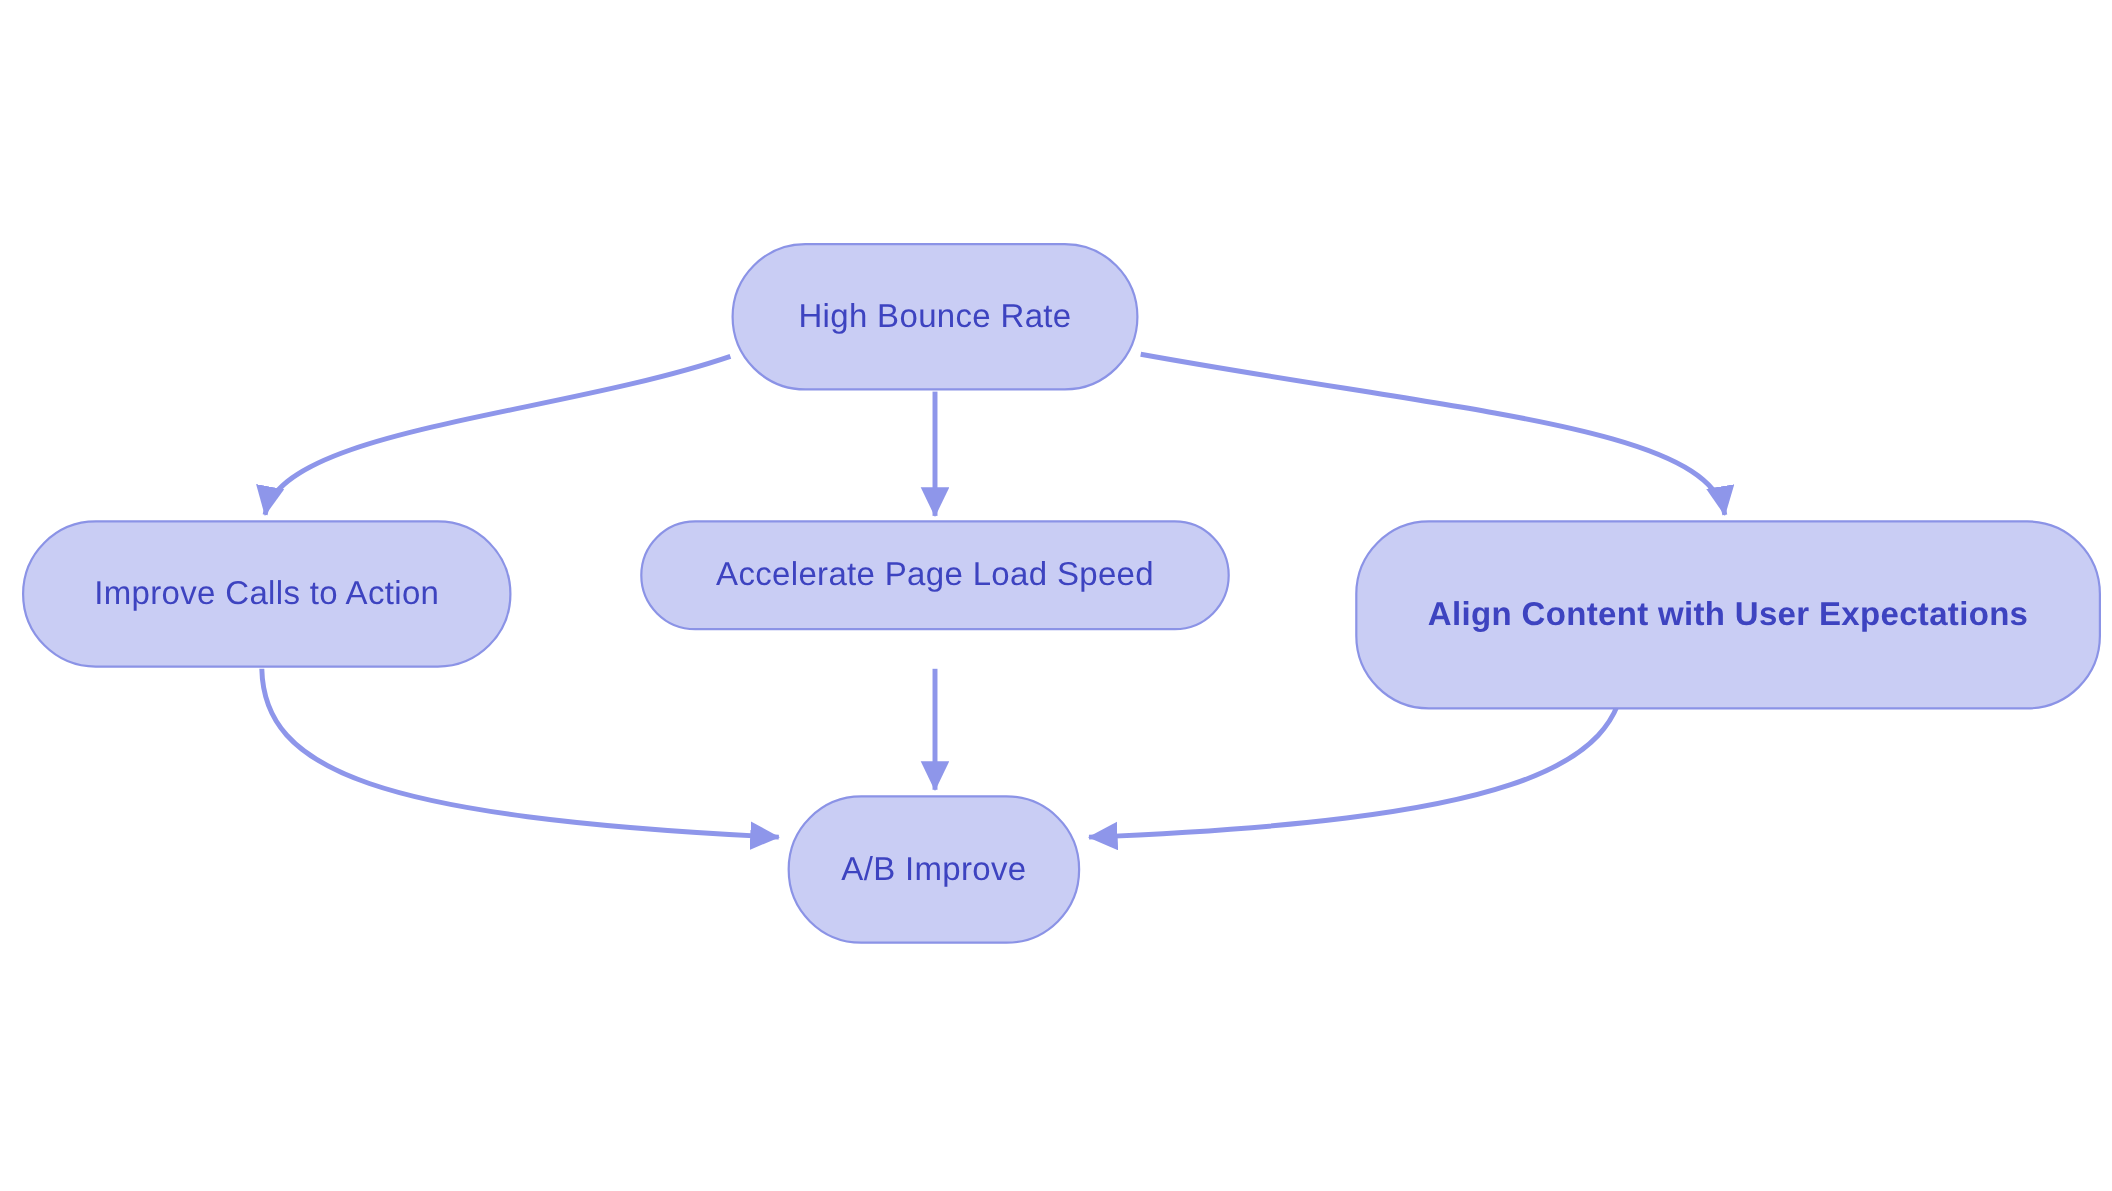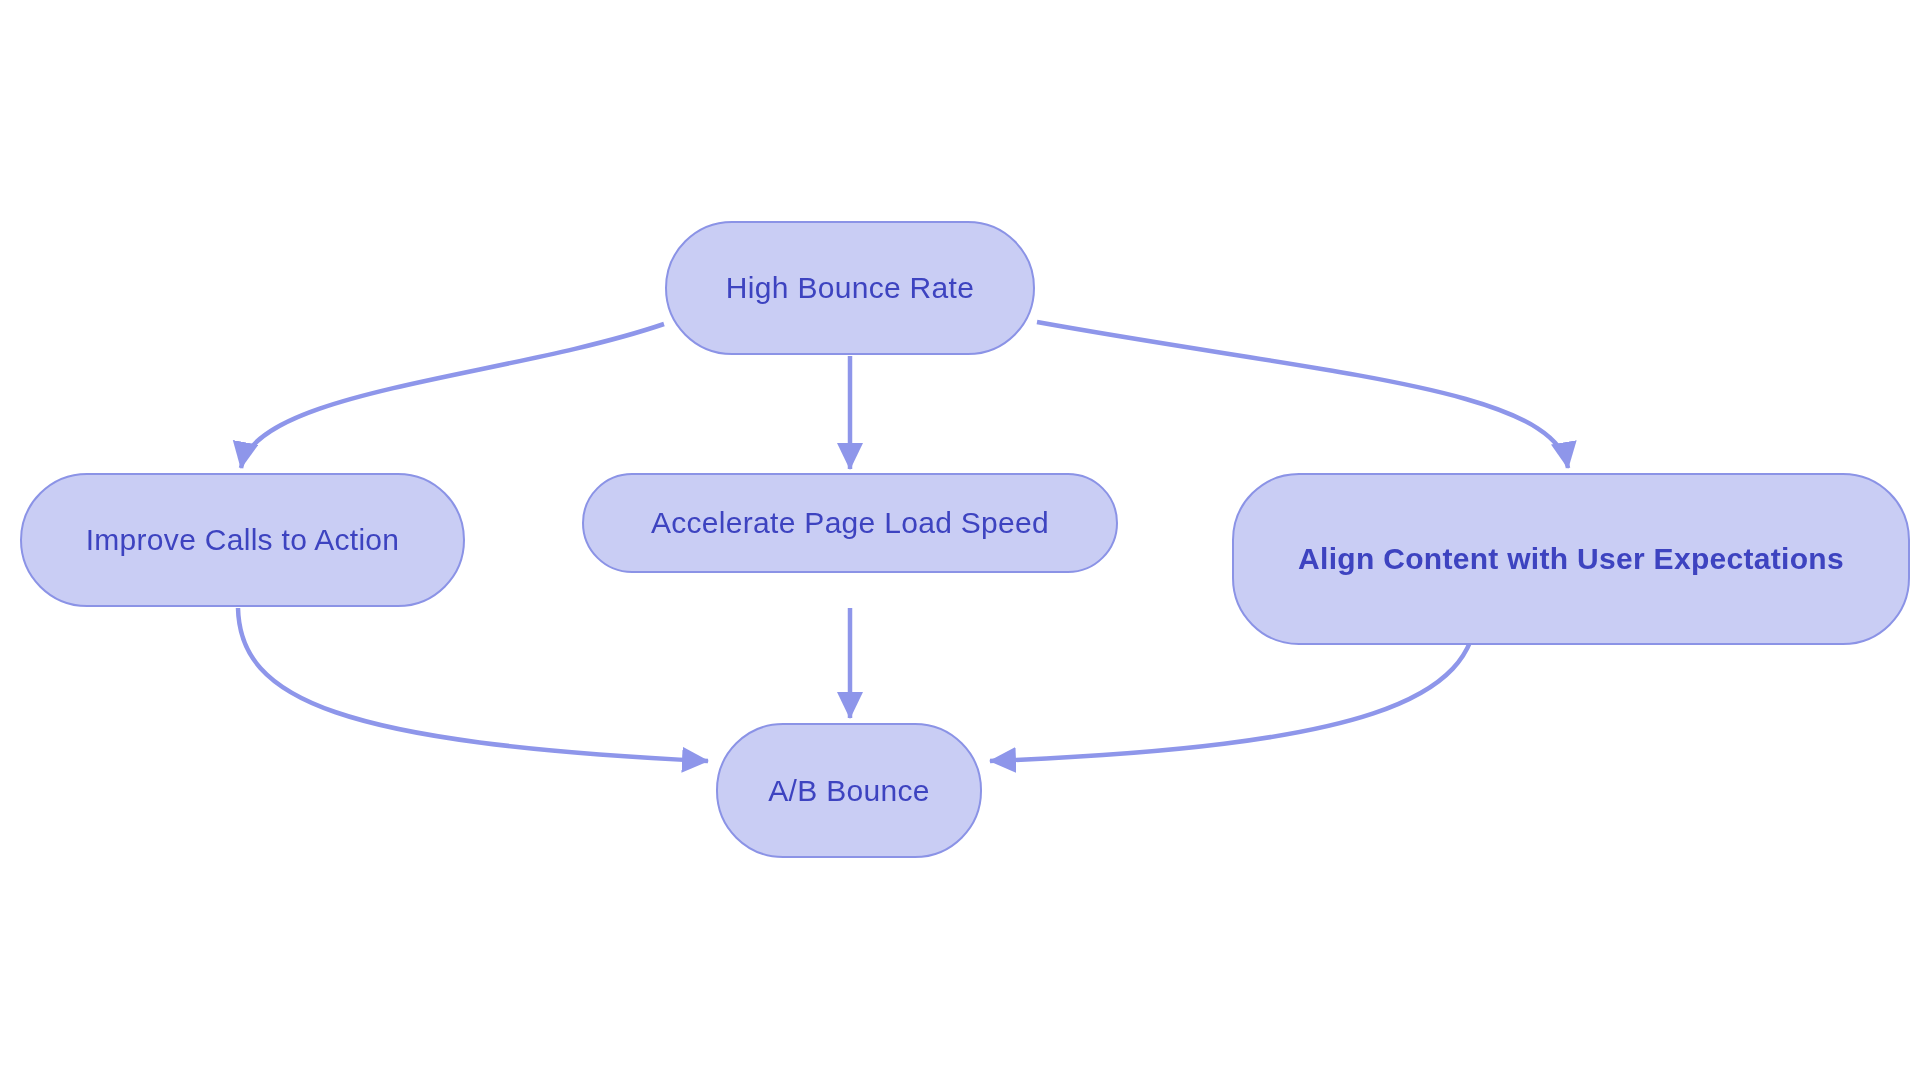--- a/index.html
+++ b/index.html
@@ -78,16 +78,16 @@
 
   <div class="node node-accelerate-load">
     <span>Accelerate Page Load Speed</span>
   </div>
 
   <div class="node node-align-content">
     <span>Align Content with User Expectations</span>
   </div>
 
   <div class="node node-ab-testing">
-    <span>A/B Bounce</span>
+    <span>A/B Improve</span>
   </div>
 
 </div>
 
 </body></html>

